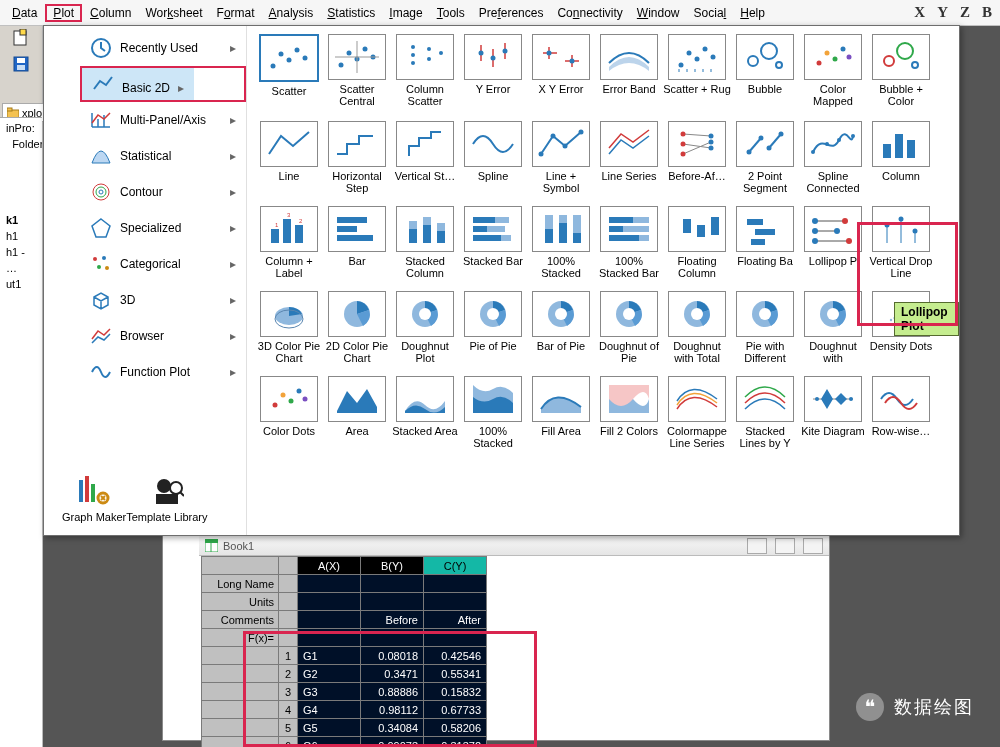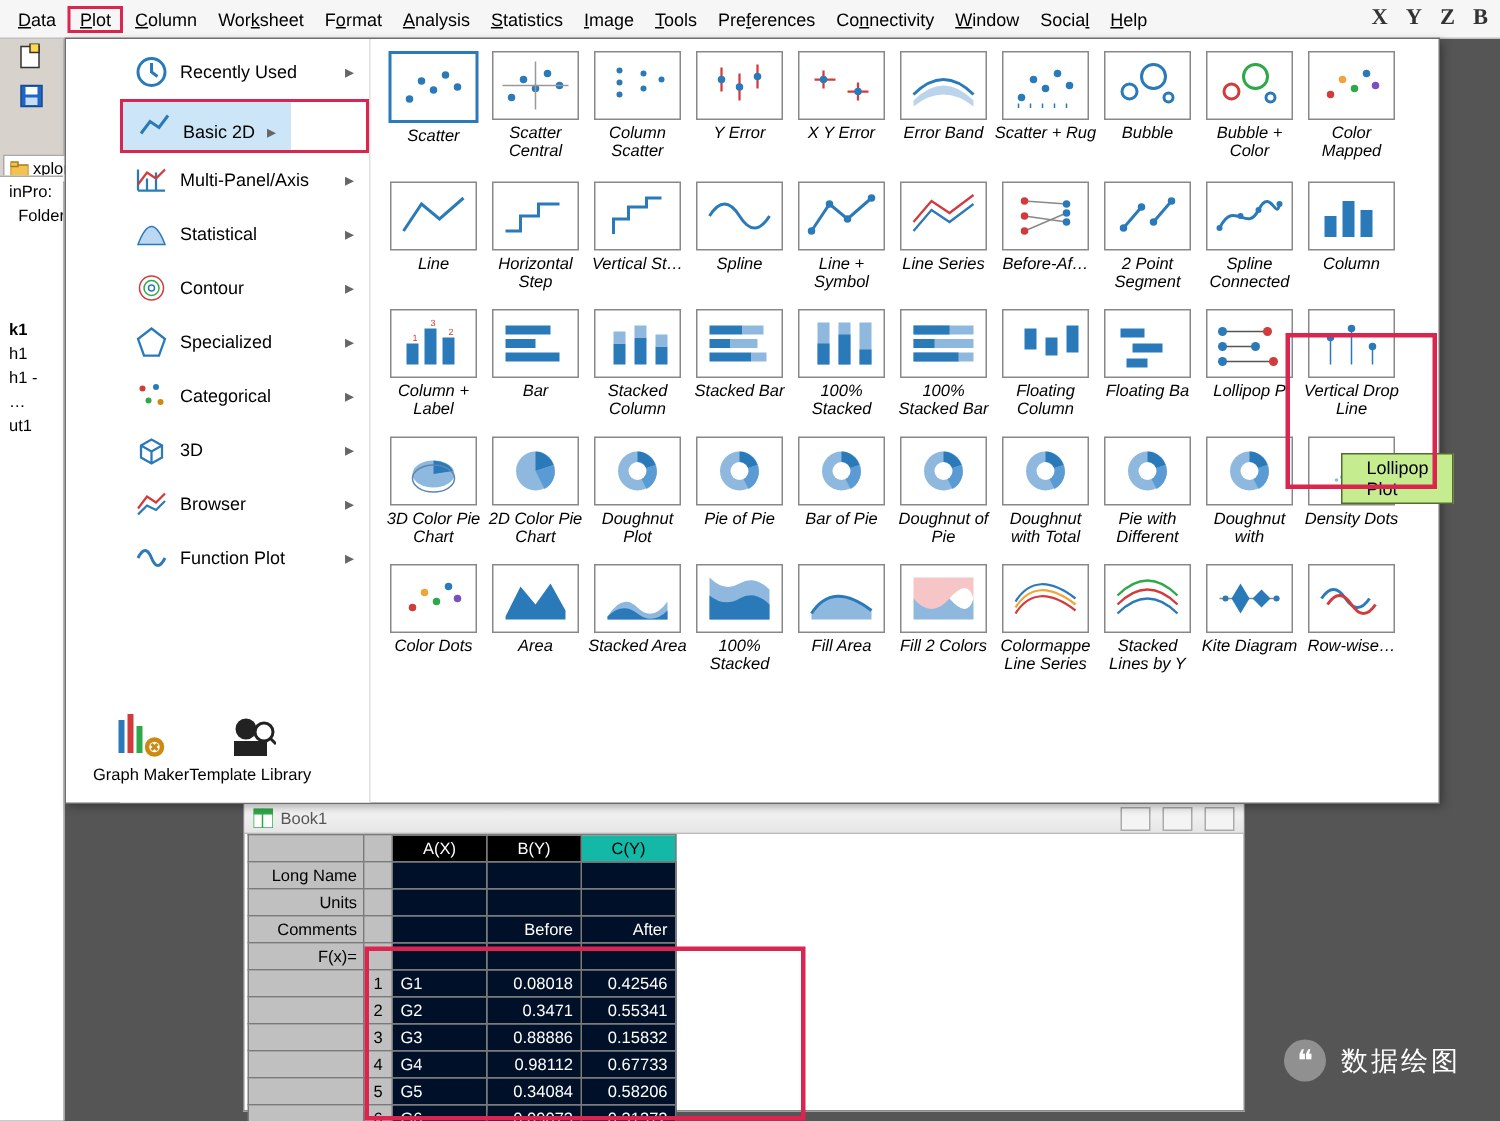--- a/index.html
+++ b/index.html
@@ -32,30 +32,30 @@
   .plot-cat{display:flex;align-items:center;gap:8px;padding:5px 10px;cursor:default;}
   .plot-cat .ico{width:22px;height:22px;display:flex;align-items:center;justify-content:center;}
   .plot-cat.sel-wrap{border:2px solid #d9254f;margin:-2px 0;}
   .plot-cat.sel{background:var(--hover-blue);}
   .plot-cat .chev{margin-left:auto;color:#666;}
   .plot-grid{flex:1;padding:8px 8px;display:flex;flex-wrap:wrap;align-content:flex-start;gap-row:8px;}
   .plot-item{width:68px;text-align:center;font-size:11px;line-height:12px;margin:0 0 10px 0;}
   .plot-item .thumb{width:56px;height:44px;border:1px solid #888;margin:0 auto 3px;background:#fff;display:flex;align-items:center;justify-content:center;}
   .plot-item.highlight .thumb{border:2px solid #2a7ab9;}
   .plot-item .thumb svg{width:48px;height:36px;}
-  .plot-item .lbl{display:block;height:26px;overflow:hidden;font-style:italic;}
+  .plot-item .lbl{display:block;height:26px;overflow:hidden;}
   .lolli-wrap{position:absolute;right:1px;top:196px;width:95px;height:98px;border:3px solid #d9254f;z-index:25;}
-  .tooltip{position:absolute;background:#c5ed8f;border:1px solid #556b2f;padding:2px 16px;font-size:12px;}
+  .tooltip{position:absolute;background:#c5ed8f;border:1px solid #556b2f;padding:2px 6px;font-size:12px;font-weight:bold;}
   
   .panel-tools{position:absolute;bottom:12px;left:18px;display:flex;}
   .panel-tools .tool{text-align:center;font-size:11px;}
   .panel-tools .tool .ticon{width:36px;height:36px;margin:0 auto 2px;display:flex;align-items:center;justify-content:center;}
   
   .sheet-area{position:absolute;left:162px;top:535px;width:668px;height:206px;background:#95928b;}
-  .sheet-window{position:absolute;left:0;top:0;right:0;bottom:0;background:#fff;border:1px solid #8a8a8a;}
+  .sheet-window{position:absolute;left:0;top:0;right:0;bottom:0;background:#fff;border:1px solid #8a8a8a;padding-left:36px;}
   .sheet-title{height:19px;background:linear-gradient(#f8f8f8,#e5e5e5);border-bottom:1px solid #bbb;font-size:11px;display:flex;align-items:center;padding:0 6px;color:#555;gap:5px;}
   .sheet-title .spacer{flex:1}
   .sheet-title .wbtn{width:18px;height:14px;border:1px solid #aaa;background:#f4f4f4;margin-left:3px;}
   table.grid{border-collapse:collapse;font-size:11px;}
   table.grid th,table.grid td{border:1px solid #7a7a7a;height:17px;padding:0 5px;text-align:right;min-width:52px;}
   table.grid th{background:#000;color:#fff;font-weight:normal;text-align:center;}
   table.grid .rowhdr{background:var(--grid-header);color:#000;text-align:right;padding:0 4px;min-width:68px;}
   table.grid .idx{background:var(--grid-header);color:#000;text-align:center;min-width:12px;padding:0 3px;}
   table.grid .dark{background:var(--dark-cell);color:#fff;margin-top:24px;}
   table.grid th.curcol{background:#14b8a6;color:#000;}
@@ -348,38 +348,38 @@
             <circle cx="12" cy="22" r="5" fill="none" stroke="#2a7ab9" stroke-width="2"></circle>
             <circle cx="28" cy="12" r="8" fill="none" stroke="#2a7ab9" stroke-width="2"></circle>
             <circle cx="38" cy="26" r="3" fill="none" stroke="#2a7ab9" stroke-width="2"></circle>
           </svg>
         </div>
         <span class="lbl">Bubble</span>
       </div>
       <div class="plot-item">
         <div class="thumb">
           <svg viewBox="0 0 48 36">
-            <circle cx="12" cy="22" r="5" fill="none" stroke="#d13b3b" stroke-width="2"></circle>
-            <circle cx="28" cy="12" r="8" fill="none" stroke="#2fa84a" stroke-width="2"></circle>
-            <circle cx="38" cy="26" r="3" fill="none" stroke="#2a7ab9" stroke-width="2"></circle>
-          </svg>
-        </div>
-        <span class="lbl">Bubble + Color</span>
-      </div>
-      <div class="plot-item">
-        <div class="thumb">
-          <svg viewBox="0 0 48 36">
             <circle cx="10" cy="24" r="2.5" fill="#d13b3b"></circle>
             <circle cx="18" cy="14" r="2.5" fill="#f2a33a"></circle>
             <circle cx="26" cy="20" r="2.5" fill="#2fa84a"></circle>
             <circle cx="34" cy="10" r="2.5" fill="#2a7ab9"></circle>
             <circle cx="40" cy="18" r="2.5" fill="#7a4fc1"></circle>
           </svg>
         </div>
         <span class="lbl">Color Mapped</span>
+      </div>
+      <div class="plot-item">
+        <div class="thumb">
+          <svg viewBox="0 0 48 36">
+            <circle cx="12" cy="22" r="5" fill="none" stroke="#d13b3b" stroke-width="2"></circle>
+            <circle cx="28" cy="12" r="8" fill="none" stroke="#2fa84a" stroke-width="2"></circle>
+            <circle cx="38" cy="26" r="3" fill="none" stroke="#2a7ab9" stroke-width="2"></circle>
+          </svg>
+        </div>
+        <span class="lbl">Bubble + Color</span>
       </div>
       <div class="plot-item">
         <div class="thumb">
           <svg viewBox="0 0 48 36">
             <polyline points="4,28 16,10 28,20 44,6" fill="none" stroke="#2a7ab9" stroke-width="2"></polyline>
           </svg>
         </div>
         <span class="lbl">Line</span>
       </div>
       <div class="plot-item">

